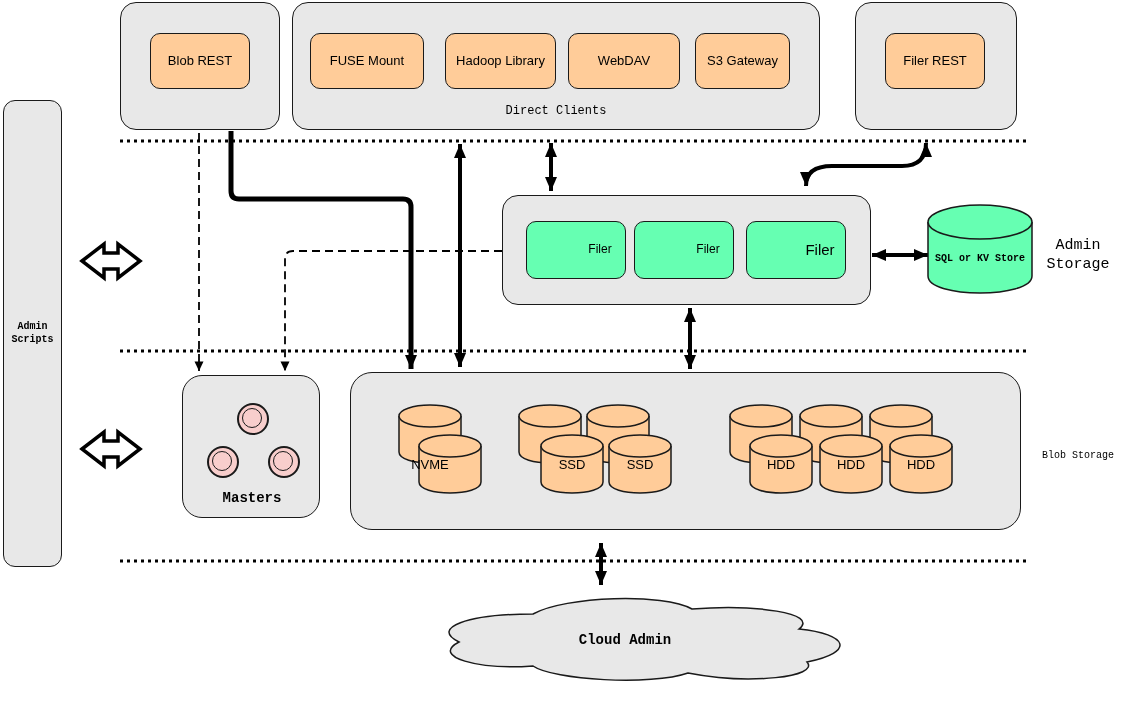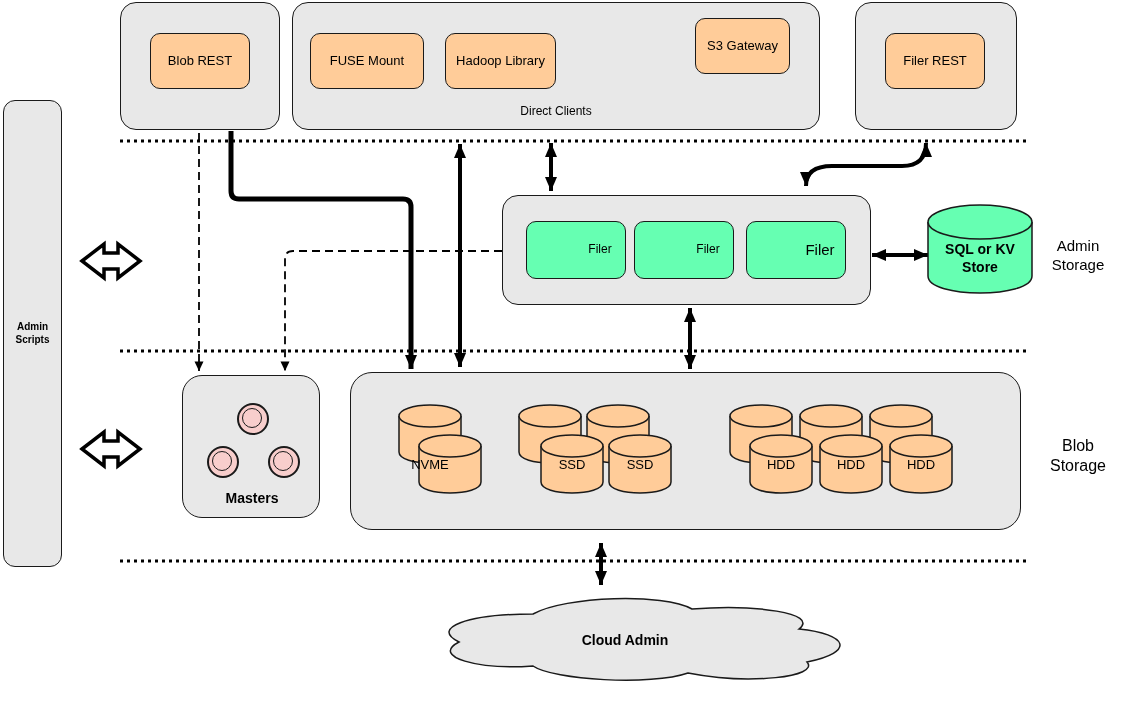--- a/index.html
+++ b/index.html
@@ -12,21 +12,21 @@
     background:#e8e8e8;border:1px solid #1a1a1a;border-radius:16px;
   }
   .node{
     background:#ffcc99;border:1px solid #1a1a1a;border-radius:10px;
     display:flex;align-items:center;justify-content:center;
     font-size:13px;text-align:center;line-height:1.15;
   }
   .node.green{background:#66ffb2;padding-left:48px;}
   .lbl{
     display:flex;align-items:center;justify-content:center;
-    text-align:center;line-height:1.25;
+    text-align:center;line-height:1.25;font-family:Liberation Mono, monospace;
   }
   .bold{font-weight:bold;}
   .circle-outer{
     position:absolute;width:28px;height:28px;border-radius:50%;
     background:#f8cecc;border:2px solid #1a1a1a;
   }
   .circle-inner{
     position:absolute;left:3px;top:3px;width:18px;height:18px;border-radius:50%;
     border:1.5px solid #1a1a1a;
   }
@@ -51,21 +51,24 @@
     <span>Blob REST</span>
   </div>
 
   <div class="abs container" style="left:292px;top:2px;width:528px;height:128px;"></div>
   <div class="abs node" style="left:310px;top:33px;width:114px;height:56px;">
     <span>FUSE Mount</span>
   </div>
   <div class="abs node" style="left:445px;top:33px;width:111px;height:56px;">
     <span>Hadoop Library</span>
   </div>
-  <div class="abs node" style="left:695px;top:18px;width:95px;height:56px;">
+  <div class="abs node" style="left:568px;top:33px;width:112px;height:56px;">
+    <span>WebDAV</span>
+  </div>
+  <div class="abs node" style="left:695px;top:33px;width:95px;height:56px;">
     <span>S3 Gateway</span>
   </div>
   <div class="abs lbl" style="left:471px;top:102px;width:170px;height:18px;font-size:12px;">
     <span>Direct Clients</span>
   </div>
 
   <div class="abs container" style="left:855px;top:2px;width:162px;height:128px;"></div>
   <div class="abs node" style="left:885px;top:33px;width:100px;height:56px;">
     <span>Filer REST</span>
   </div>
@@ -77,21 +80,21 @@
   <div class="abs node green" style="left:634px;top:221px;width:100px;height:58px;font-size:12px;">
     <span>Filer</span>
   </div>
   <div class="abs node green" style="left:746px;top:221px;width:100px;height:58px;font-size:15px;">
     <span>Filer</span>
   </div>
 
   <div class="abs lbl" style="left:1038px;top:235px;width:80px;height:42px;font-size:15px;">
     <span>Admin Storage</span>
   </div>
-  <div class="abs lbl" style="left:1038px;top:435px;width:80px;height:42px;font-size:16px;">
+  <div class="abs lbl" style="left:1038px;top:435px;width:80px;height:42px;font-size:10px;">
     <span>Blob Storage</span>
   </div>
 
   <div class="abs container" style="left:182px;top:375px;width:138px;height:143px;border-radius:20px;">
     <div class="circle-outer" style="left:54px;top:27px;">
       <div class="circle-inner"></div>
     </div>
     <div class="circle-outer" style="left:24px;top:70px;">
       <div class="circle-inner"></div>
     </div>
@@ -194,21 +197,21 @@
         </g>
       <g>
           <path d="M890,446 L890,482 C890,496.6 952,496.6 952,482 L952,446" fill="#ffcc99" stroke="#1a1a1a" stroke-width="1.5"></path>
           <ellipse cx="921" cy="446" rx="31" ry="11" fill="#ffcc99" stroke="#1a1a1a" stroke-width="1.5"></ellipse>
         </g>
     </g>
 
     <path d="M533,614 C467,614 430,628 459,642 C430,657 479,670 533,666 C553,680 651,686 688,673 C750,685 820,677 807,662 C856,652 848,634 799,629 C820,613 754,604 692,609 C664,593 565,596 533,614 Z" fill="#e8e8e8" stroke="#1a1a1a" stroke-width="1.5"></path>
   </svg>
 
-  <div class="cyl-label lbl bold" style="left:930px;top:238px;width:100px;height:40px;font-size:14px;line-height:1.3;">
+  <div class="cyl-label lbl bold" style="left:930px;top:238px;width:100px;height:40px;font-size:10px;line-height:1.3;">
     <span>SQL or KV Store</span>
   </div>
 
   <div class="disk-label" style="left:400px;top:456px;">
       <span>NVME</span>
     </div>
   <div class="disk-label" style="left:542px;top:456px;">
       <span>SSD</span>
     </div>
   <div class="disk-label" style="left:610px;top:456px;">

